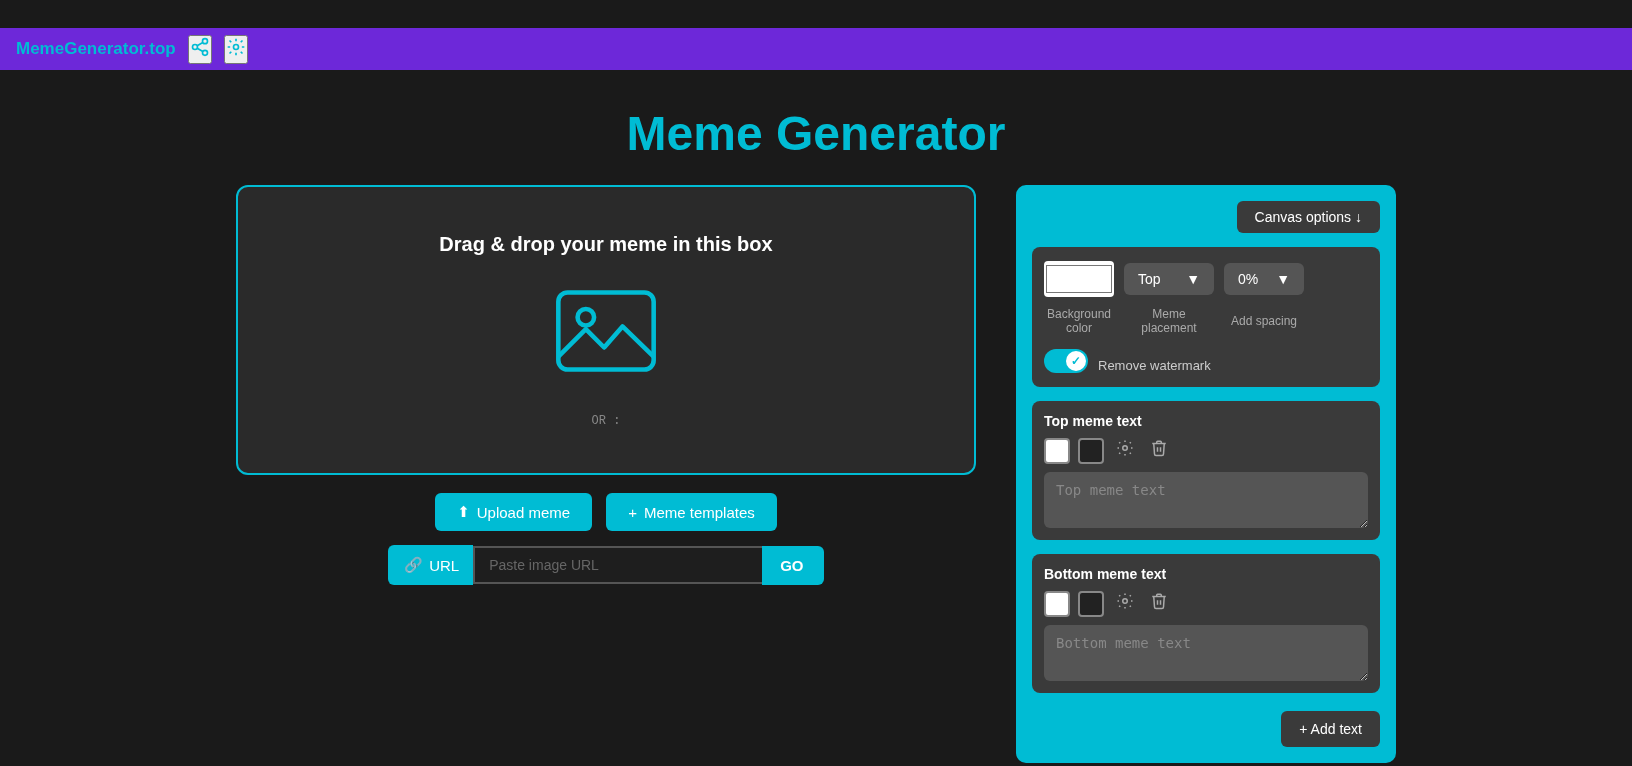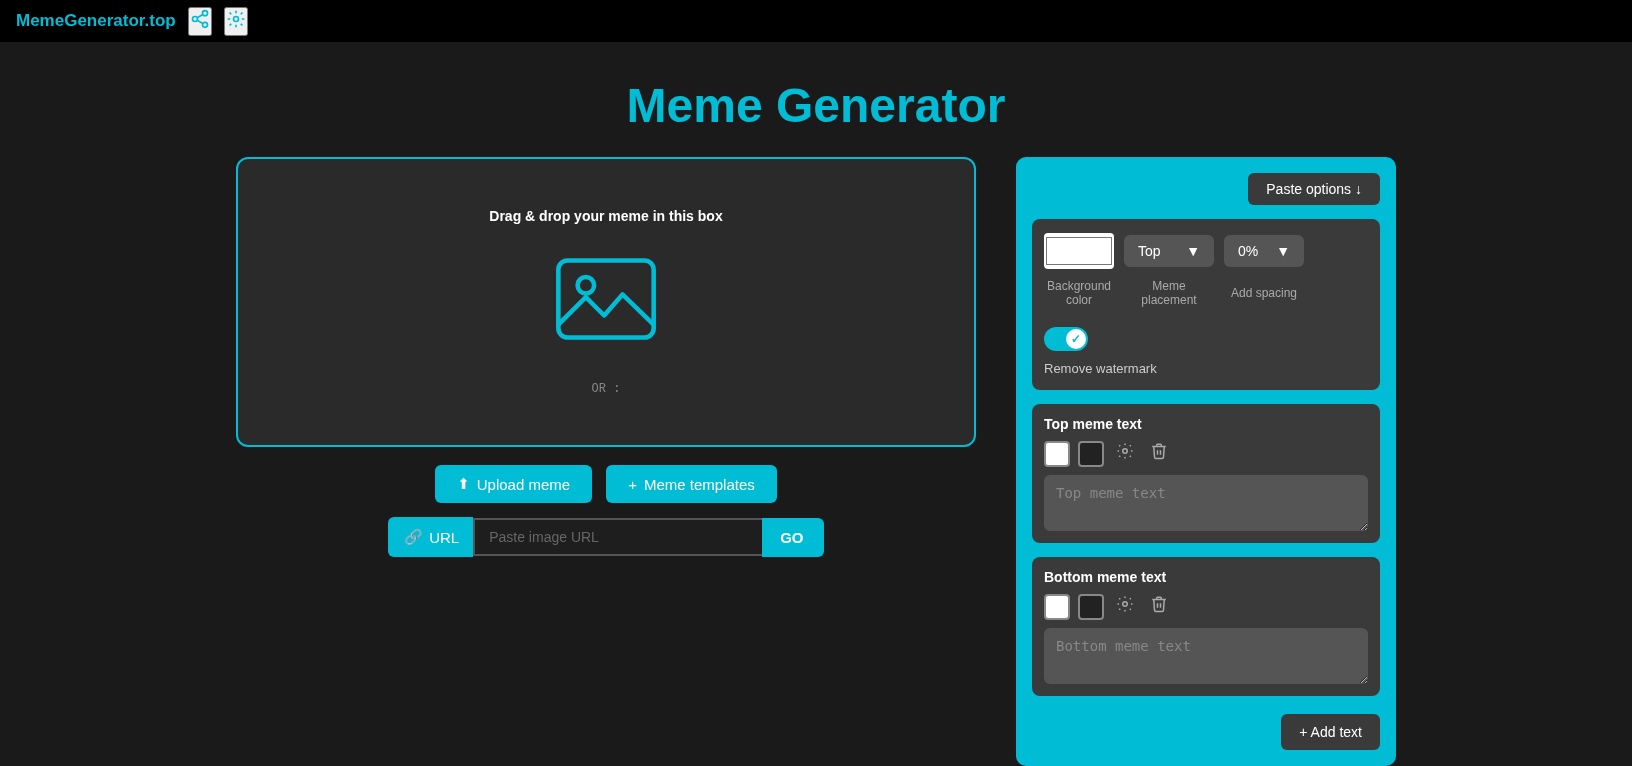--- a/index.html
+++ b/index.html
@@ -6,26 +6,27 @@
     body {
       background: #1a1a1a;
       color: #fff;
       font-family: Arial, sans-serif;
       min-height: 766px;
       overflow-x: hidden;
     }
 
     
     .navbar {
-      background: #000000;
+      background: #6d28d9;
       height: 42px;
       display: flex;
       align-items: center;
       padding: 0 16px;
       gap: 12px;
+      margin-top: 28px;
     }
     .navbar-brand {
       font-size: 17px;
       font-weight: bold;
       color: #fff;
     }
     .navbar-brand span {
       color: #00bcd4;
     }
     .nav-icon {
@@ -75,21 +76,21 @@
       min-height: 290px;
       display: flex;
       flex-direction: column;
       align-items: center;
       justify-content: center;
       padding: 30px;
     }
     .drop-zone-text {
       color: #fff;
       font-weight: bold;
-      font-size: 14px;
+      font-size: 20px;
       margin-bottom: 20px;
     }
     .drop-zone-icon {
       width: 110px;
       height: 110px;
     }
     .drop-zone-or {
       color: #888;
       font-size: 12px;
       margin-top: 28px;
@@ -255,24 +256,23 @@
     .canvas-label {
       color: #aaa;
       font-size: 12px;
     }
     .canvas-label-bg { width: 70px; text-align: center; }
     .canvas-label-placement { width: 90px; text-align: center; }
     .canvas-label-spacing { width: 80px; text-align: center; }
 
     .watermark-row {
       display: flex;
-      align-items: flex-start;
+      align-items: flex-end;
       gap: 10px;
-      margin-top: 10px;
-      flex-direction: column;
+      margin-top: 4px;
     }
     .toggle-switch {
       width: 44px;
       height: 24px;
       background: #00bcd4;
       border-radius: 12px;
       position: relative;
       cursor: pointer;
     }
     .toggle-knob {
@@ -429,21 +429,21 @@
         <input class="url-input" type="text" placeholder="Paste image URL" style="">
         <button class="btn-go">
           <span>GO</span>
         </button>
       </div>
     </div>
   </div>
 
   <div class="sidebar">
     <button class="canvas-options-btn">
-      <span>Paste options ↓</span>
+      <span>Canvas options ↓</span>
     </button>
 
     <div class="canvas-controls">
       <div class="canvas-controls-row">
         <input type="color" class="bg-color-input" value="#ffffff" style="">
         <button class="select-btn">
           <span>Top</span>
           <span>▼</span>
         </button>
         <button class="spacing-btn">

